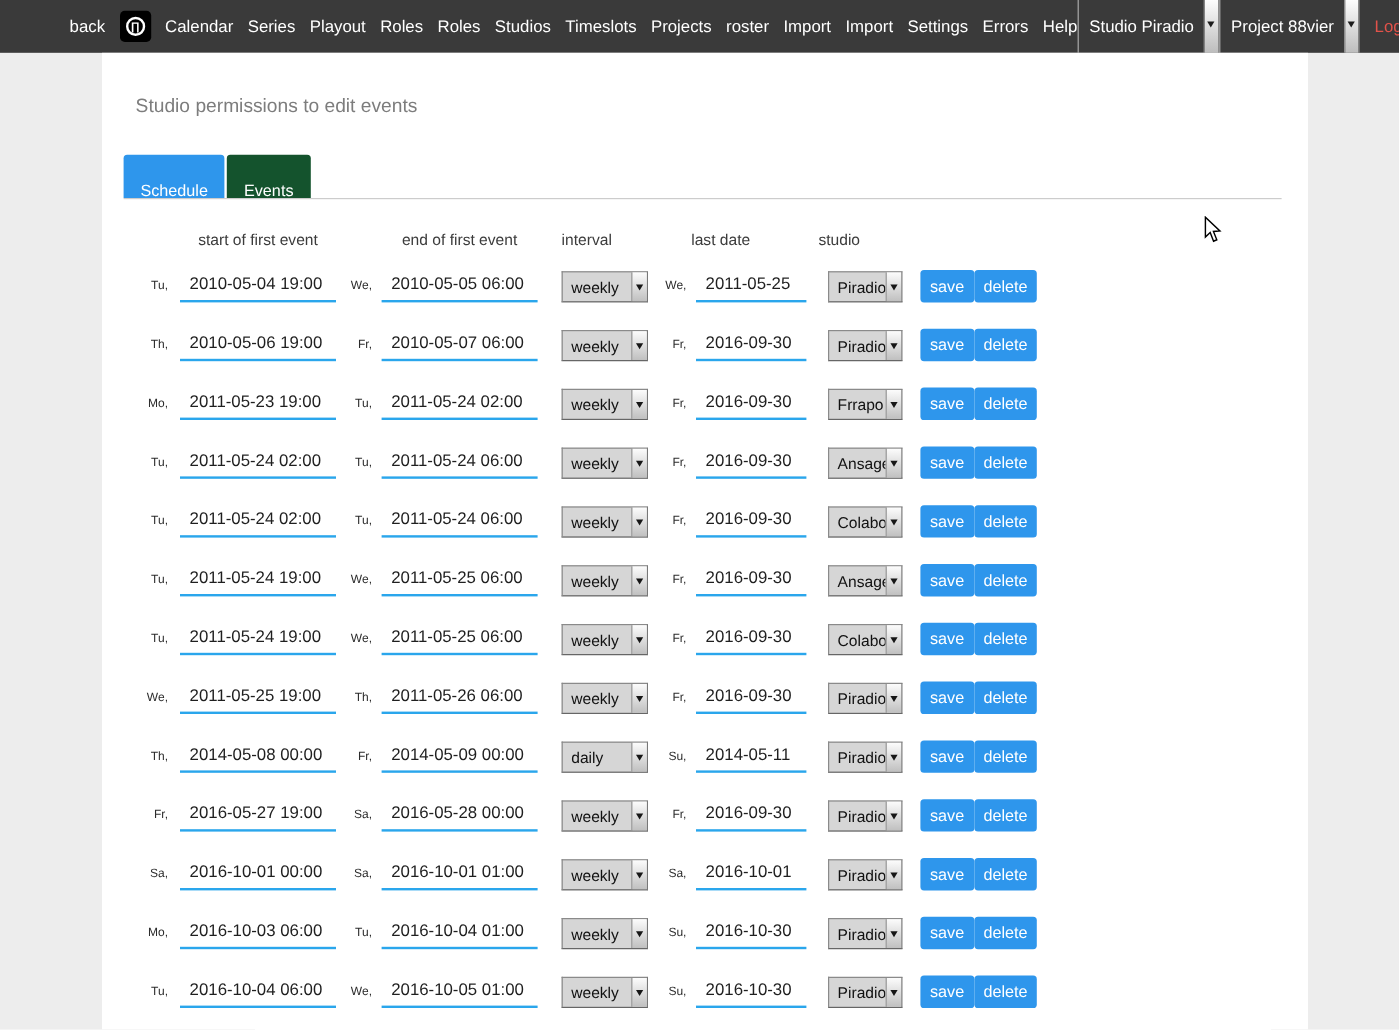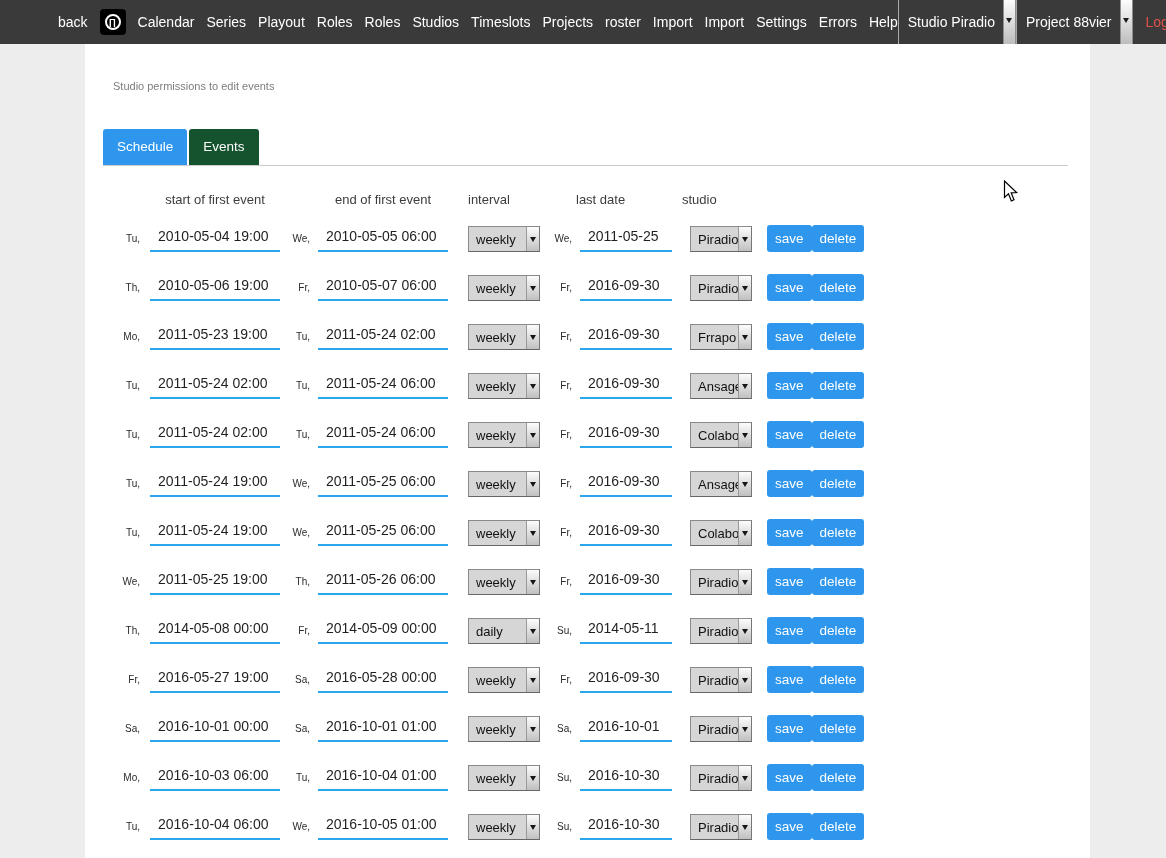--- a/index.html
+++ b/index.html
@@ -21,25 +21,25 @@
   .nav-select .lbl { display:flex; align-items:center; padding:0 8px 0 9px; }
   .nav-select .strip { width:13px; background:linear-gradient(#fdfdfd,#bdbdbd);
           border-left:1px solid #8e8e8e; border-right:1px solid #8e8e8e;
           display:flex; align-items:flex-start; justify-content:center; padding-top:18px; }
   .tri-dn { width:0; height:0; border:3.5px solid transparent; border-top:5px solid #1c1c1c; }
   .logout { color:#e1524a; display:flex; align-items:center; padding:0 11px 0 13px; cursor:pointer; }
   .username { display:flex; align-items:center; padding-right:13px; }
 
   
   .card { position:absolute; left:85px; top:44px; width:1005px; height:814px; background:#fff; }
-  .page-title { position:absolute; top:36px; left:28px; font-size:11px; color:#7d7d7d; }
+  .page-title { position:absolute; top:36px; left:28px; font-size:16px; color:#7d7d7d; }
 
   .tabbar { position:absolute; top:85px; left:18px; right:22px; height:37px;
             border-bottom:1px solid #ccc; display:flex; gap:2px; align-items:flex-end; }
-  .tab { height:36px; line-height:36px; padding:0 14px; color:#fff; font-size:13.5px;
+  .tab { height:36px; line-height:36px; padding:12px 14px; color:#fff; font-size:13.5px;
          border-radius:3px 3px 0 0; cursor:pointer; }
   .tab.active { background:#2e96ec; }
   .tab.inactive { background:#14532d; }
 
   
   .table { position:absolute; top:122px; left:0; right:0; }
   .hrow { display:flex; margin:26px 0 0 25px; height:22px; font-size:13px; color:#3c3c3c; }
   .hsp1 { width:40px; } .hsp2 { width:38px; } .hsp3 { margin-left:10px; width:22px; }
   .h1,.h2 { width:130px; text-align:center; }
   .h3 { margin-left:20px; width:72px; }

